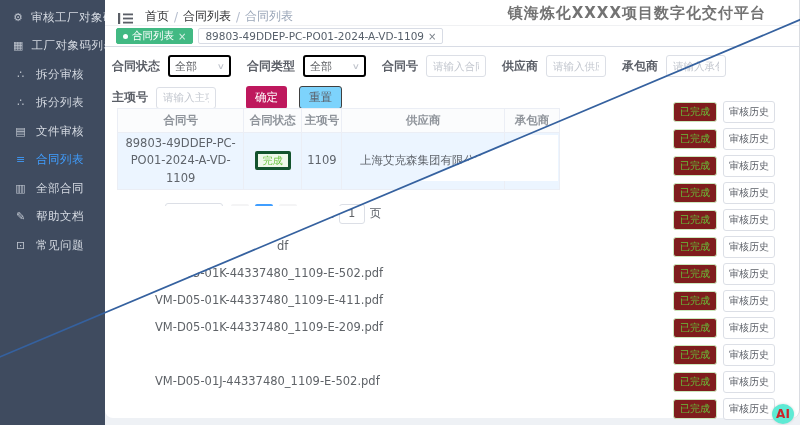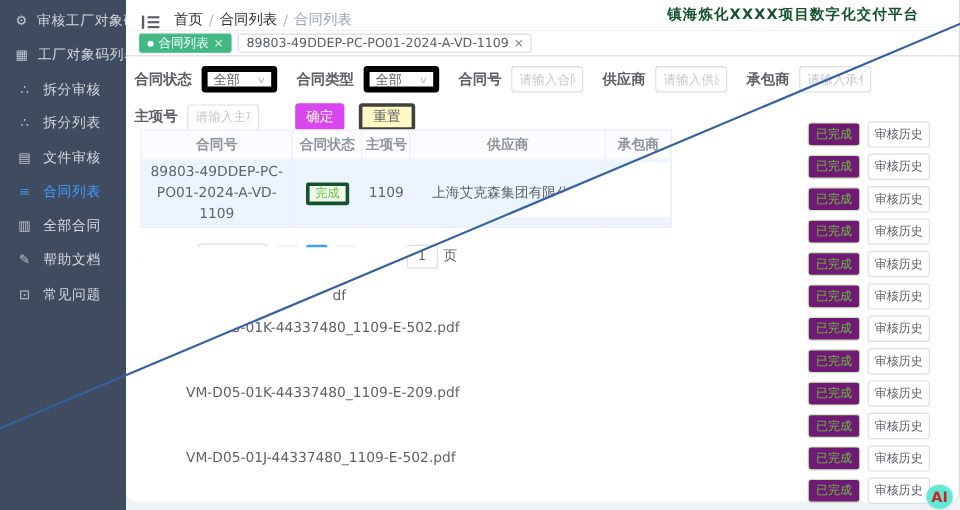--- a/index.html
+++ b/index.html
@@ -17,54 +17,54 @@
   
   .content { position:absolute; left:105px; top:0; width:695px; height:418px; background:#fff;
              border-right:1px solid #d9dce1; border-radius:0 0 8px 8px; z-index:4; }
 
   .crumb-bar { position:relative; height:26px; display:flex; align-items:flex-end; padding-left:13px; border-bottom:1px solid #f0f1f3; }
   .hamburger { width:15px; height:13px; margin-right:12px; cursor:pointer; display:inline-block; }
   .breadcrumb { display:flex; align-items:center; font-size:12px; }
   .crumb { color:#303133; cursor:pointer; }
   .crumb.muted { color:#9aa6b8; cursor:default; }
   .sep { color:#b4bccc; margin:0 5px; }
-  .title-red { position:absolute; right:33px; top:4px; font-size:12px; font-weight:bold; color:#14532d; letter-spacing:1px; }
+  .title-red { position:absolute; right:33px; top:4px; font-size:15px; font-weight:bold; color:#737373; letter-spacing:1px; }
 
   .tabbar { height:21px; display:flex; align-items:center; gap:5px; padding-left:11px; border-bottom:1px solid #d8dce5; }
   .tab { display:inline-flex; align-items:center; gap:4px; height:16px; padding:0 6px; font-size:10.5px;
          border-radius:2px; border:1px solid #d8dce5; background:#fff; color:#57606b; cursor:pointer; }
   .tab .dot { width:5px; height:5px; border-radius:50%; background:#fff; display:none; }
   .tab.active { background:#42b983; border-color:#42b983; color:#fff; }
   .tab.active .dot { display:inline-block; }
   .tab-close { font-size:10px; opacity:.8; cursor:pointer; }
 
   
   .filters { padding:8px 0 0 7px; }
   .frow { display:flex; align-items:center; margin-bottom:9px; }
   .fgroup { display:flex; align-items:center; margin-right:16px; }
   .flabel { font-weight:bold; color:#5a5e66; font-size:12px; margin-right:8px; white-space:nowrap; }
-  .fselect { width:63px; height:22px; border:5px solid #000000; border-radius:3px; background:#fff;
+  .fselect { width:63px; height:22px; border:2px solid #000000; border-radius:3px; background:#fff;
              display:flex; align-items:center; justify-content:space-between; padding:0 5px; cursor:pointer;text-align:right; }
   .fselect .fval { font-size:11px; color:#606266; }
   .fselect .chev { font-size:8px; color:#c0c4cc; transform:scaleX(1.4); }
   .finput { width:60px; height:22px; border:1px solid #dcdfe6; border-radius:3px; padding:0 6px; font-size:11px;
             color:#606266; font-family:inherit; outline:none; }
   .finput::placeholder { color:#c3c7cf; font-size:10.5px; }
-  .btn-primary { height:23px; padding:0 9px; background:#d946ef; color:#fff; border:none; border-radius:3px;
+  .btn-primary { height:23px; padding:0 9px; background:#be185d; color:#fff; border:none; border-radius:3px;
                  font-size:11.5px; font-family:inherit; margin-left:14px; cursor:pointer; }
-  .btn-plain { height:23px; padding:0 9px; background:#fef9c3; color:#5a5e66; border:3px solid #404040; border-radius:3px;
+  .btn-plain { height:23px; padding:0 9px; background:#7dd3fc; color:#5a5e66; border:1px solid #404040; border-radius:3px;
                font-size:11.5px; font-family:inherit; margin-left:12px; cursor:pointer; }
 
   
   .files { position:absolute; left:0; top:98px; width:100%; z-index:1; }
   .file-row { position:relative; height:27px; }
   .file-name { position:absolute; left:50px; top:0; line-height:27px; font-size:11.5px; color:#5f6368; white-space:nowrap; }
   .file-name.partial { padding-left:122px; }
   .file-actions { position:absolute; right:24px; top:0; height:27px; display:flex; align-items:center; gap:6px; }
-  .tag-done { background:#701a75; border:1px solid #cce8bd; color:#67c23a; font-size:10px; padding:2px 6px; border-radius:3px; white-space:nowrap; }
+  .tag-done { background:#7f1d1d; border:1px solid #cce8bd; color:#67c23a; font-size:10px; padding:2px 6px; border-radius:3px; white-space:nowrap; }
   .btn-history { background:#fff; border:1px solid #dcdfe6; color:#5a5e66; font-size:10px; padding:3px 5px; border-radius:3px;
                  font-family:inherit; cursor:pointer; white-space:nowrap; }
 
   
   .table-panel { position:absolute; left:12px; top:108px; width:450px; z-index:10; background:#fff; }
   .ctable { border-collapse:collapse; table-layout:fixed; width:443px; background:#fff; }
   .ctable th, .ctable td { border:1px solid #ebeef5; text-align:center; overflow:hidden; }
   .ctable th { height:24px; font-size:11.5px; color:#8f949b; font-weight:bold; background:#fbfcfd; }
   .ctable td { height:46px; font-size:11.5px; color:#5f646b; background:#ecf5ff; padding:2px 4px; line-height:1.5; }
   .w0{width:126px;} .w1{width:58px;} .w2{width:40px;} .w3{width:162px;} .w4{width:55px;}
@@ -256,20 +256,21 @@
     </span>
   </div>
         <div class="file-row">
     <span class="file-name">VM-D05-01K-44337480_1109-E-502.pdf</span>
     <span class="file-actions">
       <span class="tag-done">已完成</span>
       <button class="btn-history">审核历史</button>
     </span>
   </div>
         <div class="file-row">
+    <span class="file-name">VM-D05-01K-44337480_1109-E-411.pdf</span>
     <span class="file-actions">
       <span class="tag-done">已完成</span>
       <button class="btn-history">审核历史</button>
     </span>
   </div>
         <div class="file-row">
     <span class="file-name">VM-D05-01K-44337480_1109-E-209.pdf</span>
     <span class="file-actions">
       <span class="tag-done">已完成</span>
       <button class="btn-history">审核历史</button>

